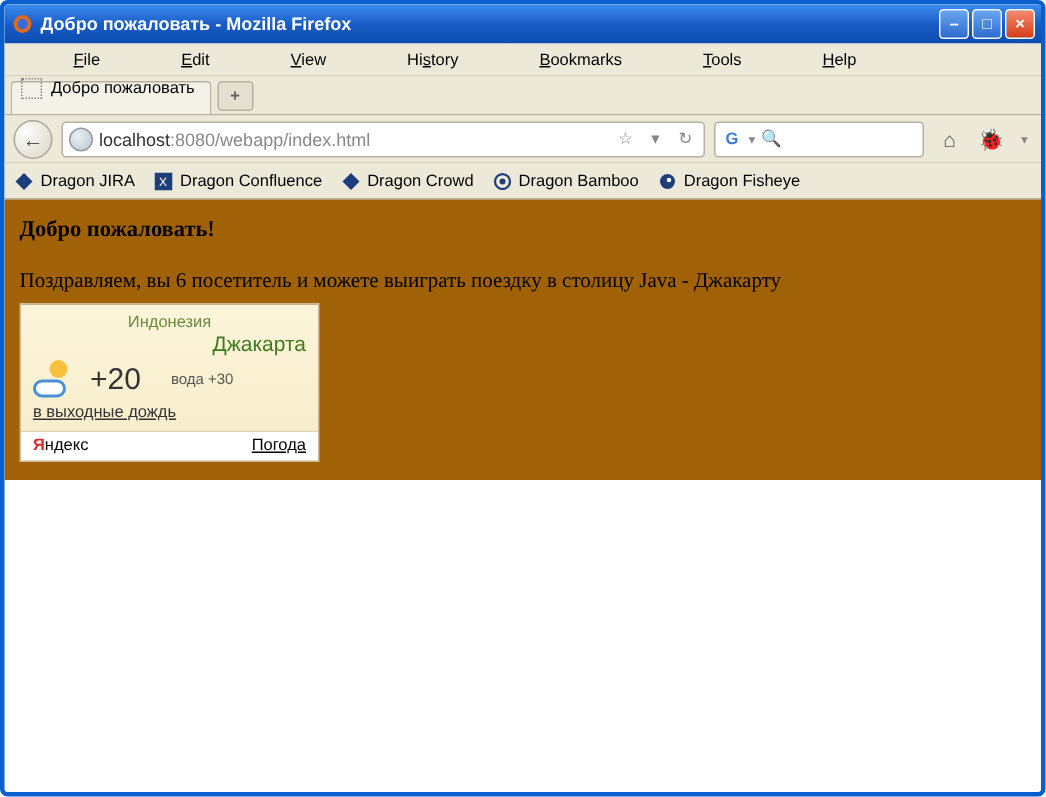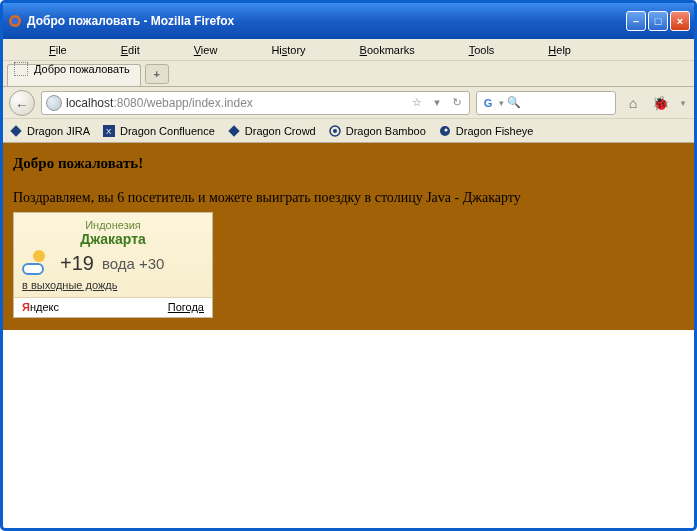--- a/index.html
+++ b/index.html
@@ -8,21 +8,21 @@
     font-size: 11px;
     background: #fff;
     width: 697px;
     height: 531px;
     border: 3px solid #0a5fcc;
     border-radius: 5px;
     overflow: hidden;
   }
   .titlebar {
     background: linear-gradient(to bottom, #3b8cef 0%, #1a5dc6 50%, #0a4bb0 100%);
-    height: 36px;
+    height: 26px;
     display: flex;
     align-items: center;
     padding: 0 4px;
     color: #fff;
     font-weight: bold;
     font-size: 12px;
   }
   .titlebar-icon {
     width: 16px; height: 16px; margin-right: 4px;
     display: inline-flex; align-items: center; justify-content: center;
@@ -172,27 +172,27 @@
   .congrats { margin-bottom: 6px; }
   .weather-widget {
     width: 200px;
     border: 1px solid #cbb89a;
     background: linear-gradient(to bottom, #fdf5db, #f6ecc9);
     font-family: Arial, sans-serif;
     font-size: 11px;
     padding: 6px 8px 4px 8px;
   }
   .w-country { text-align: center; color: #6a8a3a; font-size: 11px; }
-  .w-city { text-align: center; color: #3e7a1e; font-weight: bold; font-size: 14px; margin-bottom: 4px; }
+  .w-city { text-align: right; color: #3e7a1e; font-weight: normal; font-size: 14px; margin-bottom: 4px; }
   .w-row { display: flex; align-items: center; gap: 8px; margin-bottom: 4px; }
   .w-icon { width: 30px; height: 24px; position: relative; }
   .sun { position:absolute; top:0; left:12px; width:10px;height:10px;border-radius:50%;background:#f7c13d; box-shadow:0 0 0 1px #f7c13d; }
   .cloud { position:absolute; bottom:0; left:0; width:22px;height:12px;border-radius:8px;background:#fff;border:2px solid #4a90d9; }
   .w-temp { font-size: 20px; color: #333; }
-  .w-water { font-size: 15px; color: #555; }
+  .w-water { font-size: 10px; color: #555; margin-left: 12px; }
   .w-note { text-decoration: underline; color: #333; margin: 4px 0 6px 0; cursor:pointer; }
   .w-footer { display: flex; justify-content: space-between; align-items: center; border-top: 1px solid #e0d4b0; padding-top: 3px; background:#fff; margin:0 -8px -4px -8px; padding-left:8px; padding-right:8px; padding-bottom:4px;gap:20px;}
   .yandex { font-size: 11px; color:#000; }
   .yandex .y { color:#d82c2c; font-weight:bold; }
   .pogoda { text-decoration: underline; cursor:pointer; }
 </style>
 </head>
 <body>
 
 <div class="titlebar">
@@ -225,21 +225,21 @@
     <span class="tab-icon"></span>
     <span>Добро пожаловать</span>
   </div>
   <div class="newtab">+</div>
 </div>
 
 <div class="navbar">
   <div class="back-btn">←</div>
   <div class="urlbar">
     <span class="globe"></span>
-    <span class="url-text"><span class="host">localhost</span><span>:8080/webapp/index.index</span></span>
+    <span class="url-text"><span class="host">localhost</span><span>:8080/webapp/index.html</span></span>
     <span class="star">☆</span>
     <span class="dropdown-caret">▾</span>
     <span class="reload">↻</span>
   </div>
   <div class="searchbox">
     <span class="g-icon">
         <span style="color:#3a7bd5">G</span>
       </span>
     <span style="color:#888;font-size:9px">▾</span>
     <span class="mag">🔍</span>
@@ -300,21 +300,21 @@
   <p class="congrats">Поздравляем, вы 6 посетитель и можете выиграть поездку в столицу Java - Джакарту</p>
 
   <div class="weather-widget">
     <div class="w-country">Индонезия</div>
     <div class="w-city">Джакарта</div>
     <div class="w-row">
       <div class="w-icon">
         <div class="sun"></div>
         <div class="cloud"></div>
       </div>
-      <div class="w-temp">+19</div>
+      <div class="w-temp">+20</div>
       <div class="w-water">вода +30</div>
     </div>
     <div class="w-note">в выходные дождь</div>
     <div class="w-footer">
       <span class="yandex"><span class="y">Я</span><span>ндекс</span></span>
       <span class="pogoda">Погода</span>
     </div>
   </div>
 </div>
 

